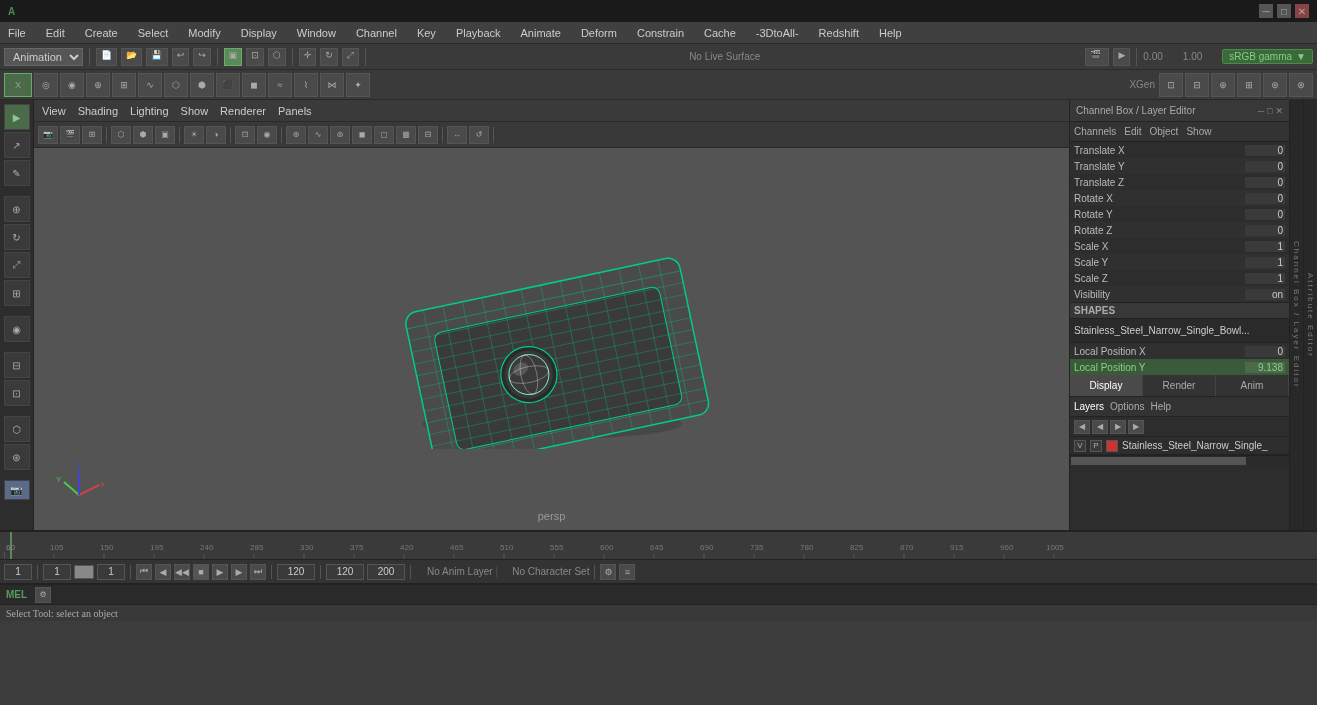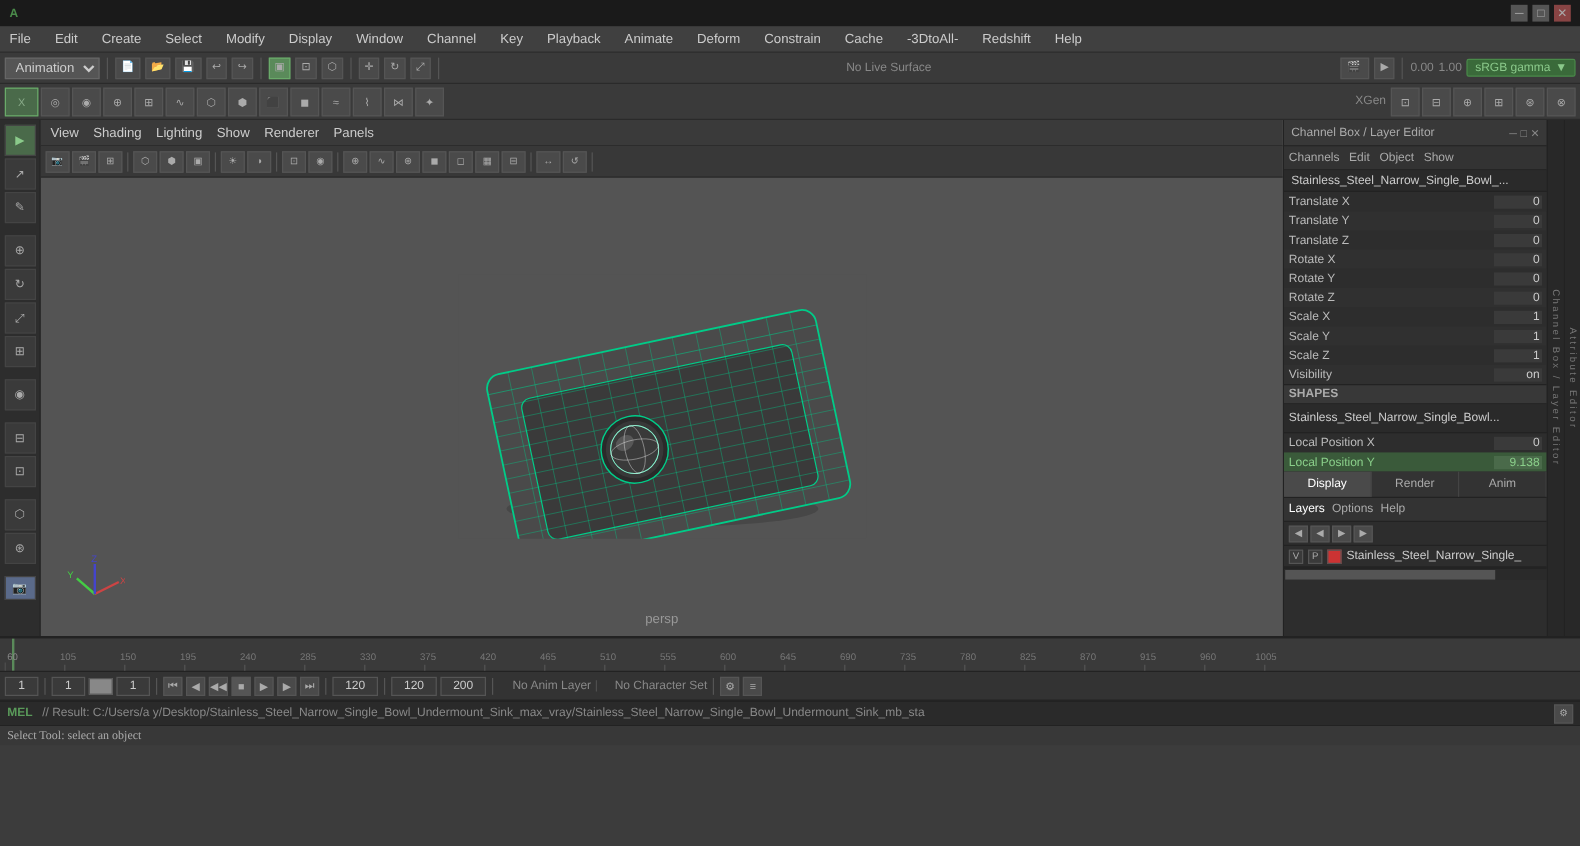--- a/index.html
+++ b/index.html
@@ -269,21 +269,21 @@
   <div class="tb-btn">✛</div>
   <div class="tb-btn">↻</div>
   <div class="tb-btn">⤢</div>
   <div class="toolbar-sep"></div>
   <div style="flex:1;"></div>
   <span style="font-size:10px; color:#888; margin-right:4px;">No Live Surface</span>
   <div style="flex:1;"></div>
   <div class="tb-btn" style="width:24px;">🎬</div>
   <div class="tb-btn">▶</div>
   <div class="toolbar-sep"></div>
-  <div style="display:flex; align-items:center; gap:4px; font-size:10px; color:#888;">
+  <div style="display:flex; align-items:center; gap:20px; font-size:10px; color:#888;">
     <span>0.00</span>
     <span>1.00</span>
     <div class="srgb-pill">
       <span>sRGB gamma</span>
       <span>▼</span>
     </div>
   </div>
 </div>
 
 <div id="icon-toolbar">
@@ -456,21 +456,20 @@
         </div>
       </div>
 
       <div id="channel-box-tabs">
         <span class="cb-tab">Channels</span>
         <span class="cb-tab">Edit</span>
         <span class="cb-tab">Object</span>
         <span class="cb-tab">Show</span>
       </div>
 
-      <div id="object-name">Stainless_Steel_Narrow_Single_Bowl_...</div>
 
       <div>
         <div class="channel-row">
           <span class="channel-name">Translate X</span>
           <span class="channel-value">0</span>
         </div>
         <div class="channel-row">
           <span class="channel-name">Translate Y</span>
           <span class="channel-value">0</span>
         </div>
@@ -639,19 +638,18 @@
   <span class="pb-label">No Anim Layer</span>
   <span style="font-size:10px; color:#555;">|</span>
   <span class="pb-label">No Character Set</span>
   <div class="pb-sep"></div>
   <div class="pb-btn">⚙</div>
   <div class="pb-btn">≡</div>
 </div>
 
 <div id="status-bar" style="height:20px; background:#2a2a2a; display:flex; align-items:center; padding:0 6px; gap:8px; border-top:1px solid #222;">
   <span class="status-mel">MEL</span>
-  <span class="status-text">// Result: C:/Users/a y/Desktop/Stainless_Steel_Narrow_Single_Bowl_Undermount_Sink_max_vray/Stainless_Steel_Narrow_Single_Bowl_Undermount_Sink_mb_sta</span>
   <div class="status-icon">⚙</div>
 </div>
 
 <div id="bottom-tooltip" style="height:17px; background:#383838; display:flex; align-items:center; padding:0 6px; border-top:1px solid #222;">
   <span class="tooltip-text">Select Tool: select an object</span>
 </div>
 
 </body></html>

